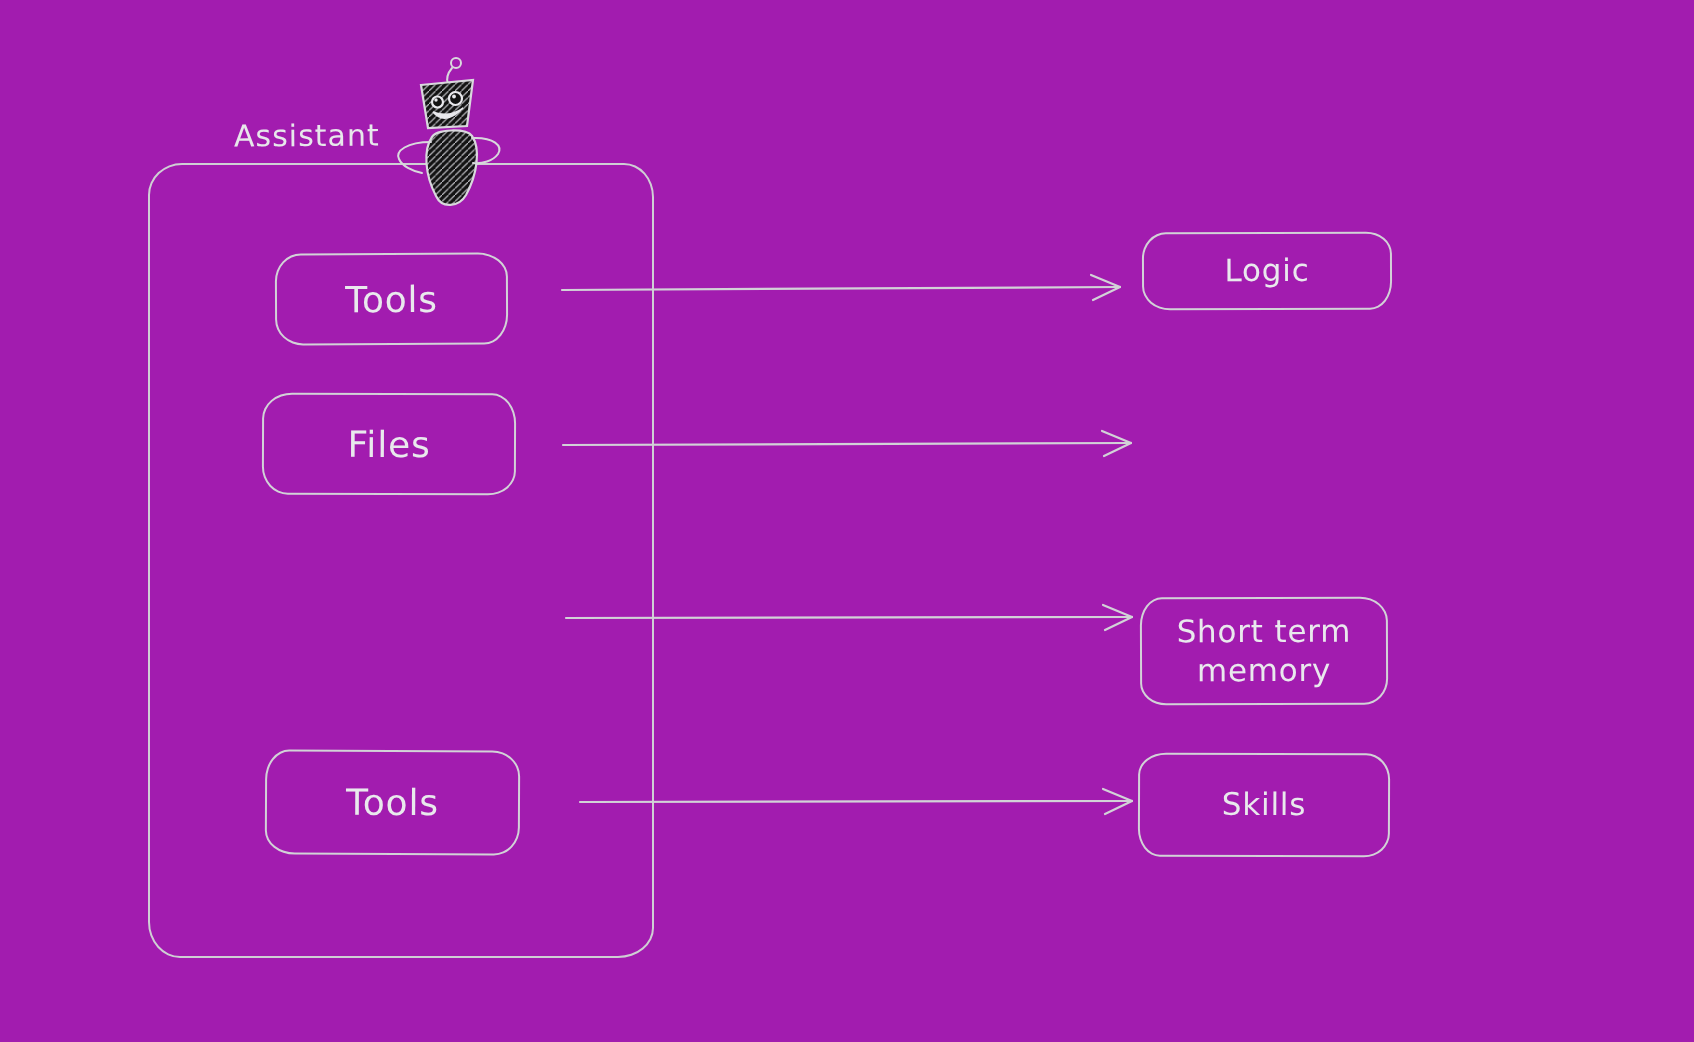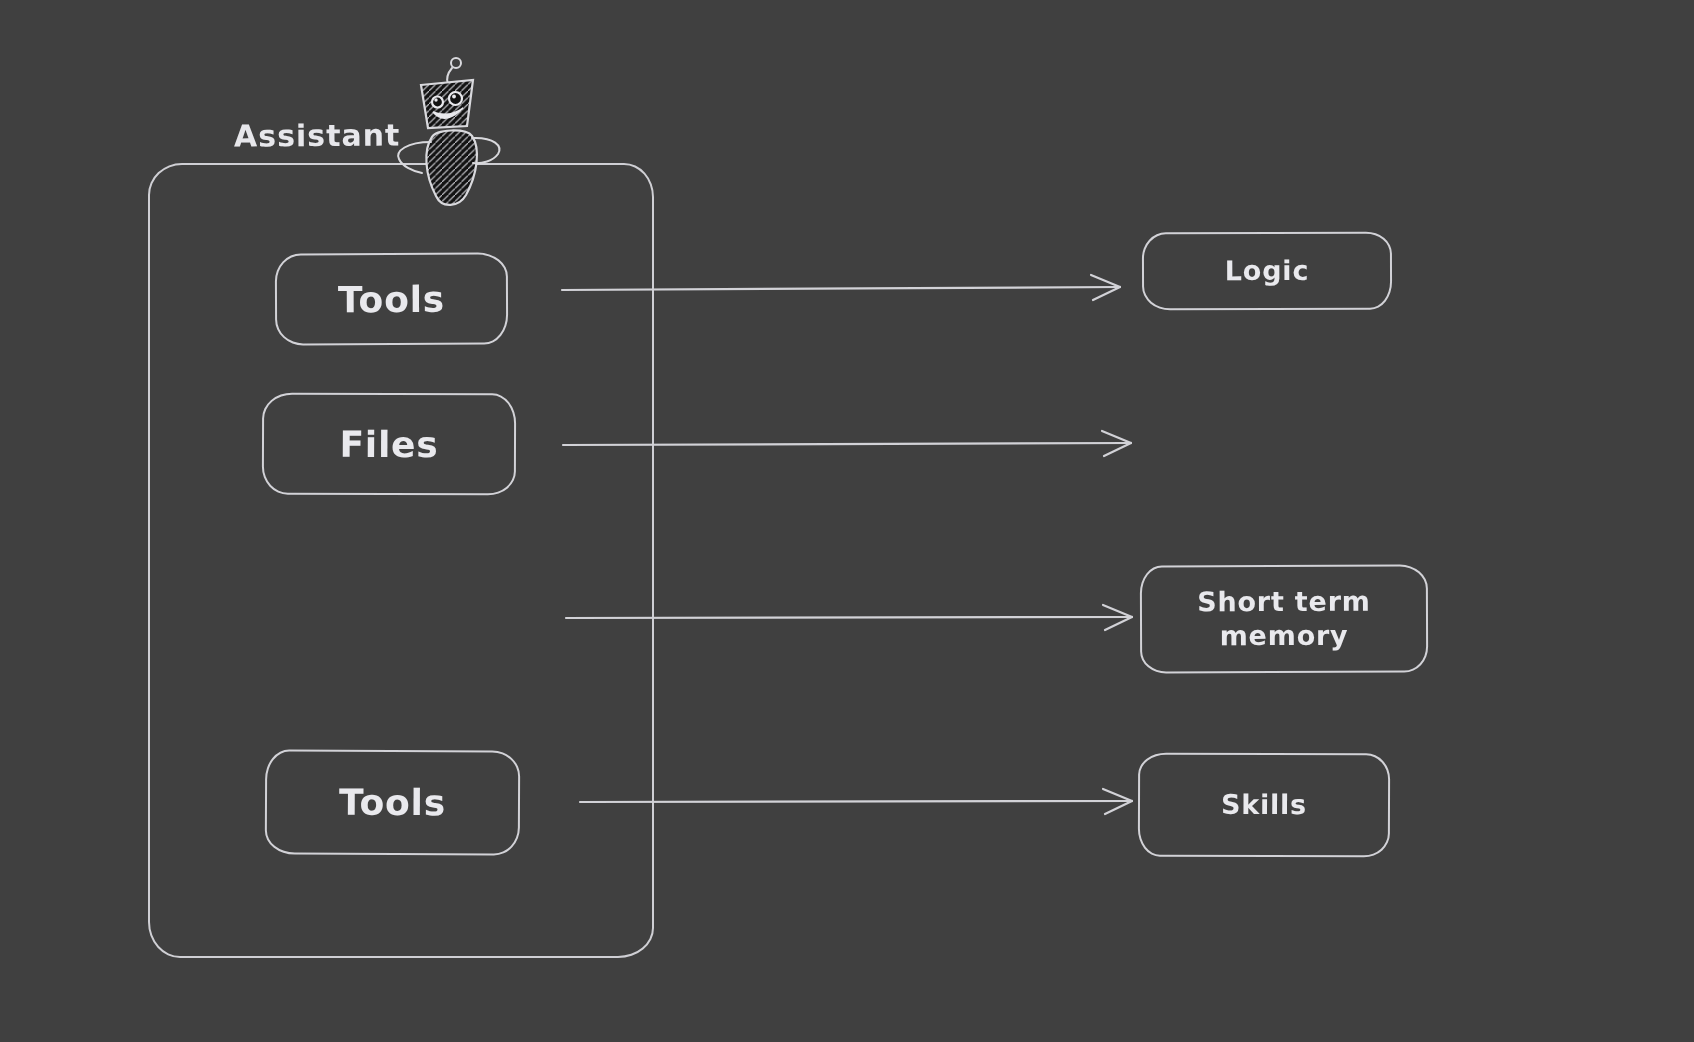--- a/index.html
+++ b/index.html
@@ -4,25 +4,24 @@
 <style>
   html, body {
     margin: 0;
     padding: 0;
     background: #0d0d0d;
   }
   .canvas {
     position: relative;
     width: 1694px;
     height: 1042px;
-    background: #404040;
+    background: #a21caf;
     overflow: hidden;
     font-family: "DejaVu Sans", "Liberation Sans", sans-serif;
     color: #e7e7eb;
-    font-weight: bold;
   }
   
   .container-box {
     position: absolute;
     left: 148px; top: 163px;
     width: 506px; height: 795px;
     border: 2px solid #cfcfd4;
     border-radius: 34px 30px 36px 32px / 32px 34px 30px 36px;
     box-sizing: border-box;
   }
@@ -41,42 +40,42 @@
     border: 2.2px solid #d2d2d7;
     box-sizing: border-box;
     display: flex;
     align-items: center;
     justify-content: center;
     text-align: center;
     color: #e9e9ed;
     letter-spacing: 0.8px;
   }
   .node.src { font-size: 36px; }
-  .node.dst { font-size: 27px; line-height: 1.26; padding: 4px 22px; }
+  .node.dst { font-size: 31px; line-height: 1.26; padding: 4px 22px; }
 
   .node-model   { left: 275px;  top: 253px; width: 233px; height: 92px;
                   border-radius: 26px 30px 24px 28px / 28px 24px 30px 26px;
                   transform: rotate(-0.25deg); }
   .node-files   { left: 262px;  top: 393px; width: 254px; height: 102px;
                   border-radius: 30px 24px 28px 26px / 26px 30px 24px 28px;
                   transform: rotate(0.2deg); align-items: center; }
   .node-threads { left: 265px;  top: 565px; width: 254px; height: 108px;
                   border-radius: 28px 26px 30px 24px / 24px 28px 26px 30px;
                   transform: rotate(-0.15deg); }
   .node-tools   { left: 265px;  top: 750px; width: 255px; height: 105px;
                   border-radius: 24px 28px 26px 30px / 30px 26px 28px 24px;
                   transform: rotate(0.25deg); }
 
   .node-logic   { left: 1142px; top: 232px; width: 250px; height: 78px;
                   border-radius: 24px 26px 22px 28px / 26px 22px 28px 24px;
                   transform: rotate(-0.2deg); }
   .node-ltm     { left: 1138px; top: 380px; width: 256px; height: 104px;
                   border-radius: 26px 22px 28px 24px / 24px 28px 22px 26px;
                   transform: rotate(0.15deg); }
-  .node-stm     { left: 1140px; top: 565px; width: 288px; height: 108px;
+  .node-stm     { left: 1140px; top: 597px; width: 248px; height: 108px;
                   border-radius: 22px 28px 24px 26px / 28px 24px 26px 22px;
                   transform: rotate(-0.2deg); justify-content: center; }
   .node-skills  { left: 1138px; top: 753px; width: 252px; height: 104px;
                   border-radius: 28px 24px 26px 22px / 22px 26px 24px 28px;
                   transform: rotate(0.2deg); }
 
   .overlay {
     position: absolute;
     left: 0; top: 0;
     pointer-events: none;

